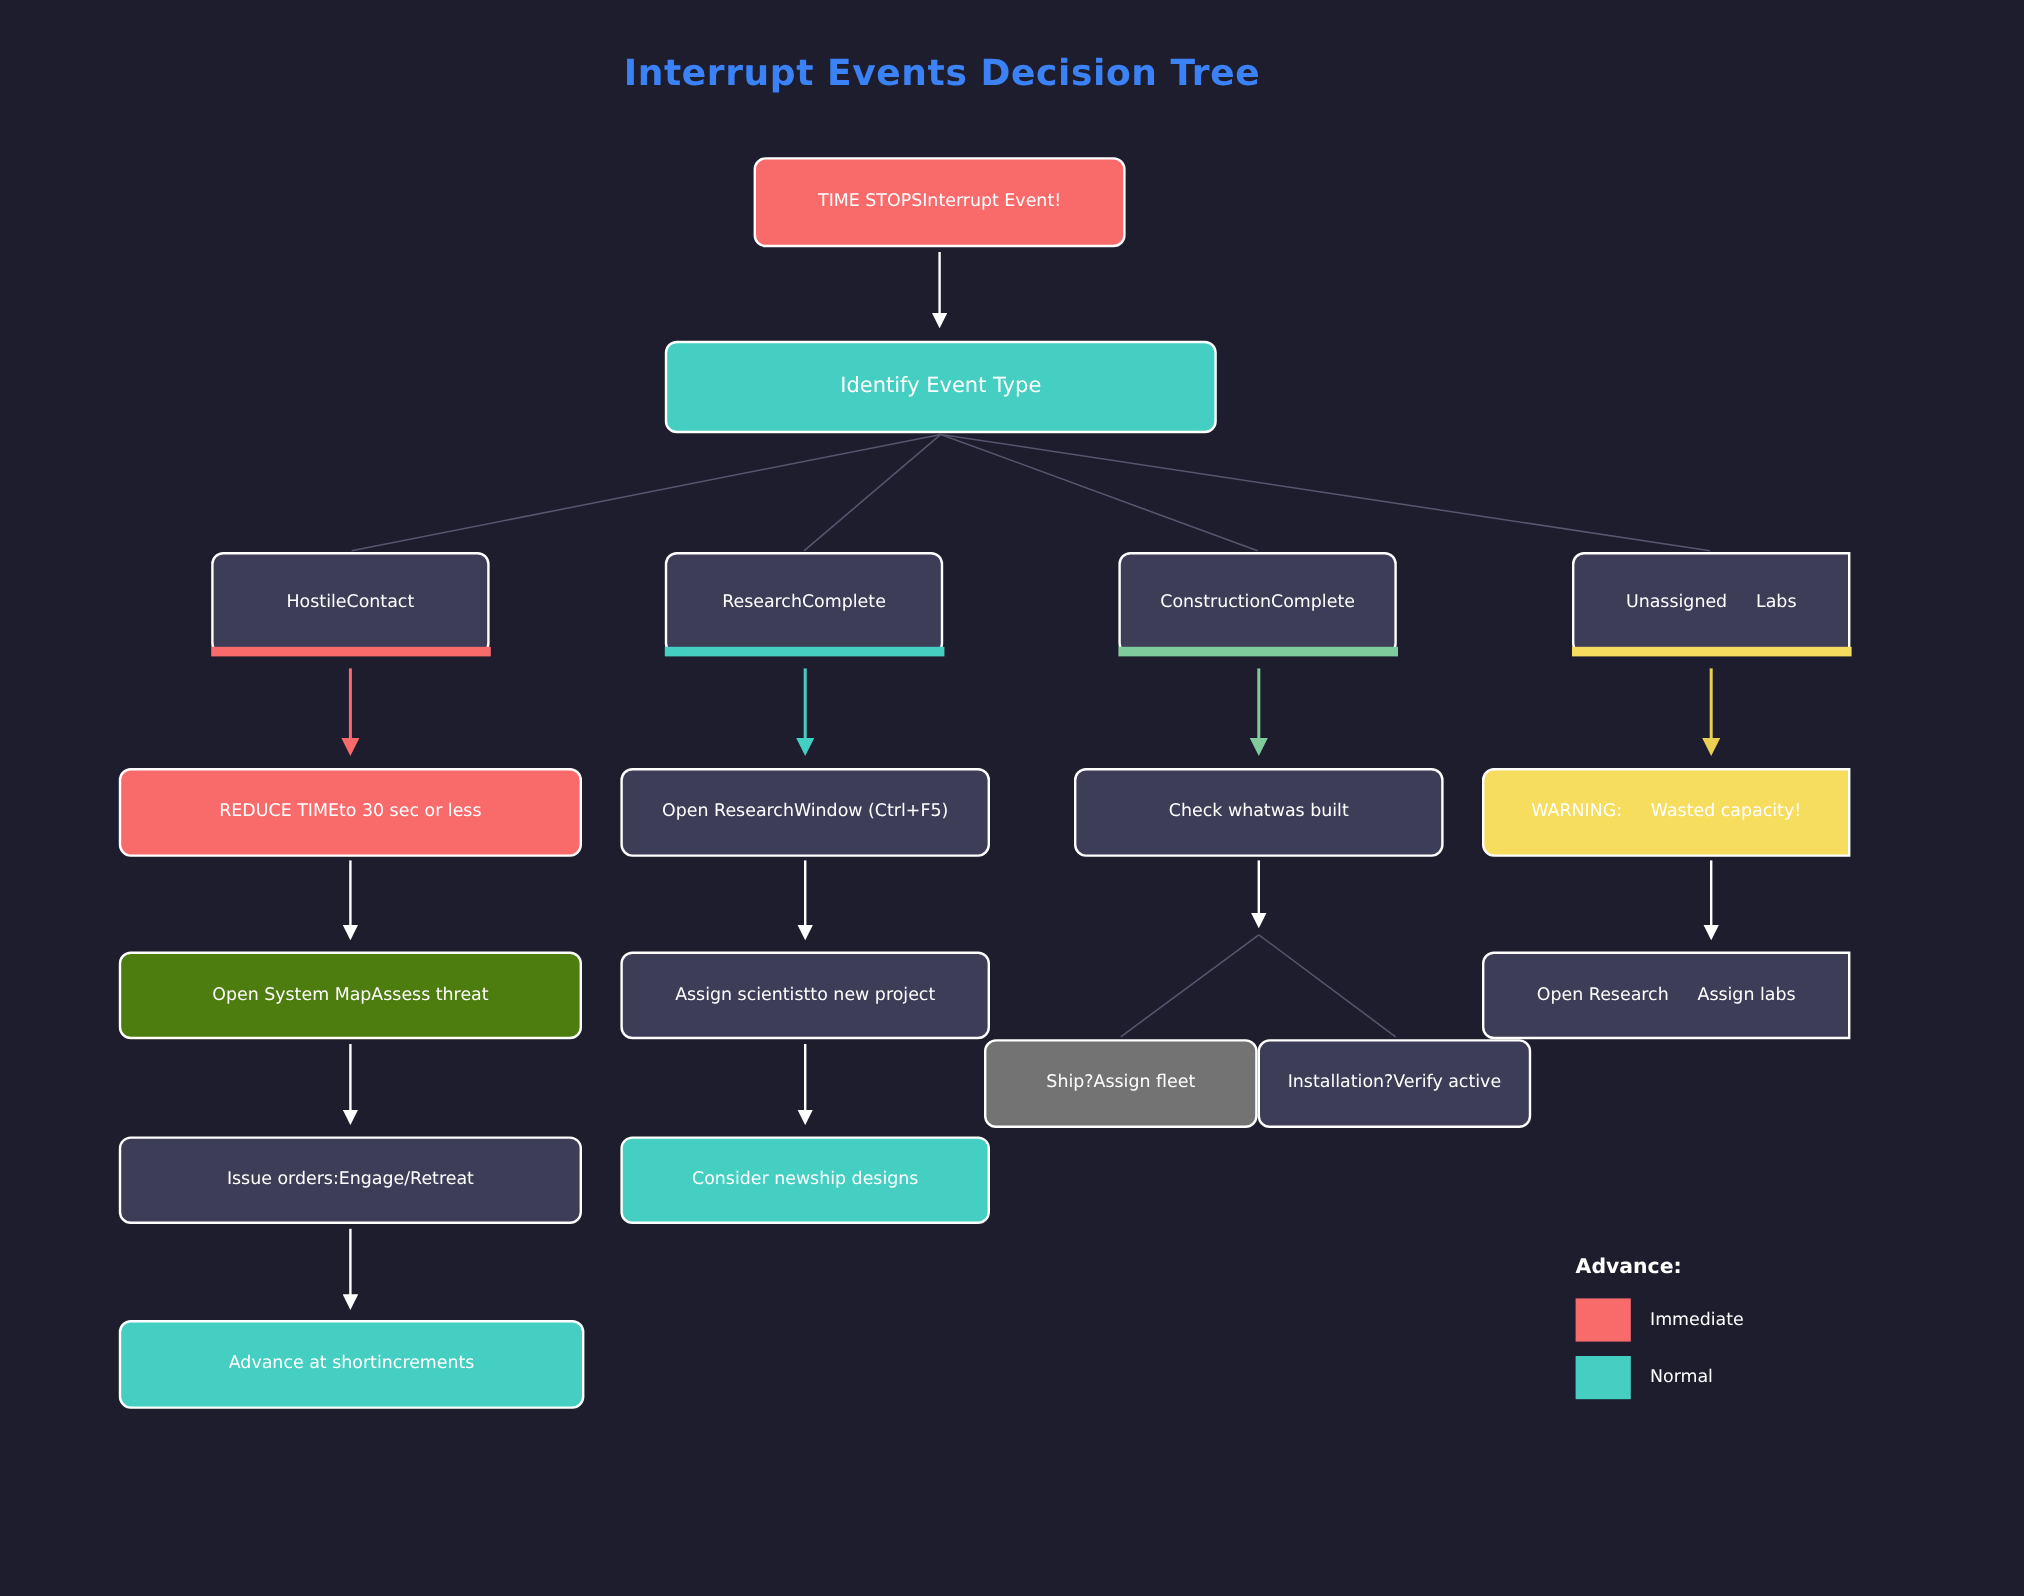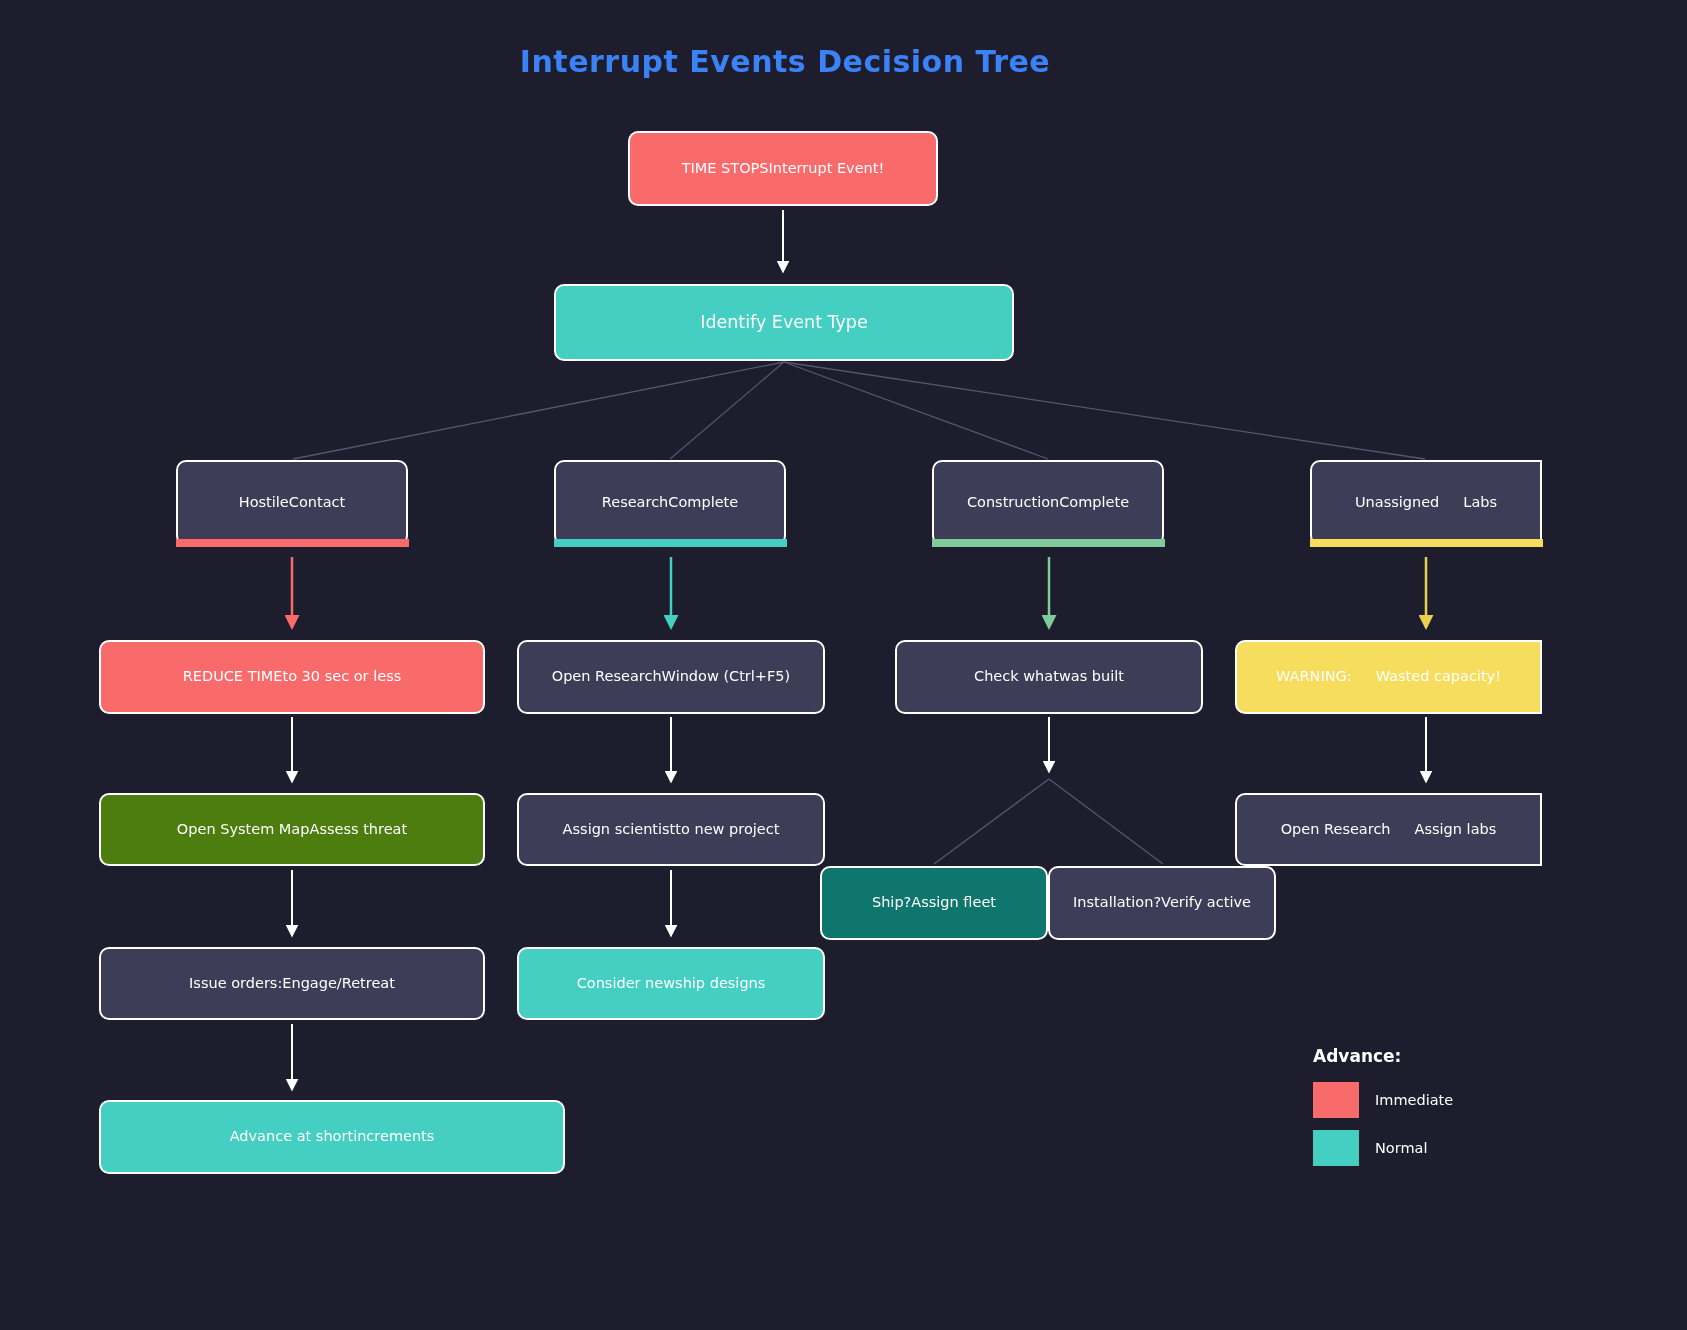--- a/index.html
+++ b/index.html
@@ -208,41 +208,41 @@
   <div class="node" style="left: 517px; top: 793px; width: 308px; height: 73px; background: rgb(61, 61, 88);">
     <span>Assign scientist</span>
     <span>to new project</span>
   </div>
 
   <div class="node flat-right" style="left: 1235px; top: 793px; width: 307px; height: 73px; background: rgb(61, 61, 88);">
     <span>Open Research</span>
     <span>Assign labs</span>
   </div>
 
-  <div class="node" style="left: 820px; top: 866px; width: 228px; height: 74px; background: #0f766e;">
+  <div class="node" style="left: 820px; top: 866px; width: 228px; height: 74px; background: #737373;">
     <span>Ship?</span>
     <span>Assign fleet</span>
   </div>
 
   <div class="node" style="left: 1048px; top: 866px; width: 228px; height: 74px; background: rgb(61, 61, 88);">
     <span>Installation?</span>
     <span>Verify active</span>
   </div>
 
   <div class="node" style="left: 99px; top: 947px; width: 386px; height: 73px; background: rgb(61, 61, 88);">
     <span>Issue orders:</span>
     <span>Engage/Retreat</span>
   </div>
 
   <div class="node" style="left: 517px; top: 947px; width: 308px; height: 73px; background: rgb(69, 207, 194);">
     <span>Consider new</span>
     <span>ship designs</span>
   </div>
 
-  <div class="node" style="left: 99px; top: 1100px; width: 466px; height: 74px; background: rgb(69, 207, 194);">
+  <div class="node" style="left: 99px; top: 1100px; width: 388px; height: 74px; background: rgb(69, 207, 194);">
     <span>Advance at short</span>
     <span>increments</span>
   </div>
 
   <div class="legend">
     <div class="legend-title">Advance:</div>
     <div class="legend-row">
       <div class="legend-swatch" style="background: rgb(249, 107, 107);"></div>
       <div class="legend-label">Immediate</div>
     </div>

